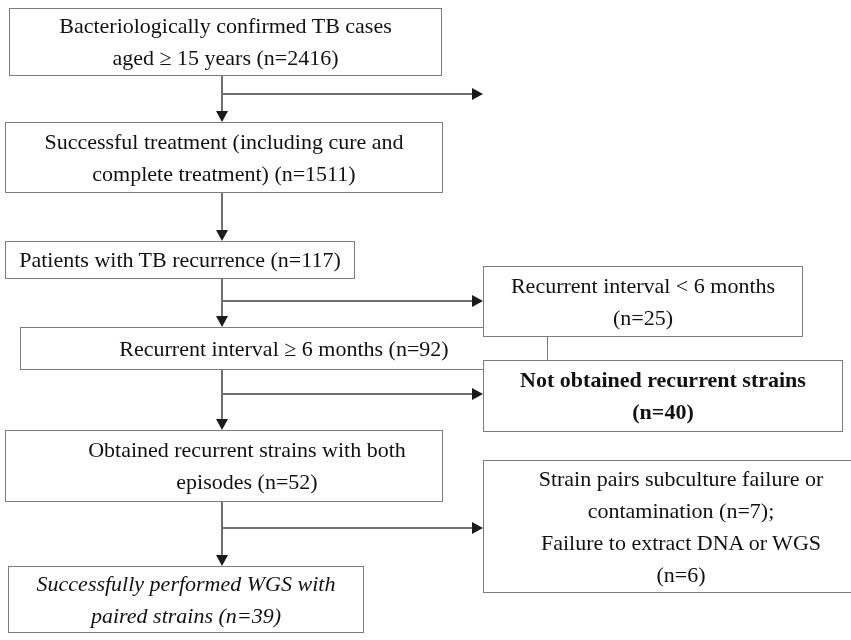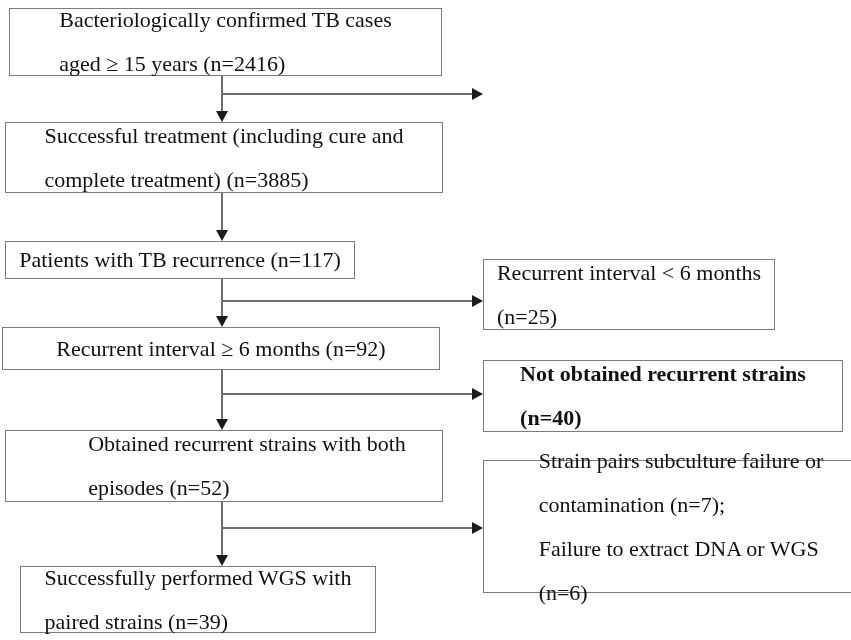--- a/index.html
+++ b/index.html
@@ -12,36 +12,37 @@
     color: #111111;
     overflow: hidden;
   }
   .box {
     position: absolute;
     border: 1.5px solid #7c7c7c;
     background: #ffffff;
     display: flex;
     align-items: center;
     justify-content: center;
+    text-align: center;
     white-space: pre-wrap;
     font-size: 22px;
-    line-height: 44px;
+    line-height: 32px;
     padding: 0 2px;
     box-sizing: border-box;
   }
   
   .b1 { left: 9px;  top: 8px;   width: 433px; height: 68px; }
   .b2 { left: 5px;  top: 122px; width: 438px; height: 71px; }
   .b3 { left: 5px;  top: 241px; width: 350px; height: 38px; }
-  .b4 { left: 2px;  top: 327px; width: 438px; height: 43px; }
+  .b4 { left: 20px;  top: 327px; width: 528px; height: 43px; }
   .b5 { left: 5px;  top: 430px; width: 438px; height: 72px; padding-left: 48px; }
-  .b6 { left: 20px;  top: 566px; width: 356px; height: 67px; }
+  .b6 { left: 8px;  top: 566px; width: 356px; height: 67px; font-style: italic; }
   
   .r1 { left: 483px; top: 42px;  width: 360px; height: 105px; }
-  .r2 { left: 483px; top: 259px; width: 292px; height: 71px; }
+  .r2 { left: 483px; top: 266px; width: 320px; height: 71px; }
   .r3 { left: 483px; top: 360px; width: 360px; height: 72px; font-weight: bold; }
   .r4 { left: 483px; top: 460px; width: 396px; height: 133px; }
 
   .vline {
     position: absolute;
     left: 221px;
     width: 1.5px;
     background: #6f6f6f;
   }
   .hline {
@@ -78,21 +79,21 @@
   .h4 { top: 527px; }  .ha4 { top: 522px; }
 </style>
 </head>
 <body>
 
 <div class="canvas">
 
   <div class="box b1">Bacteriologically confirmed TB cases
 aged ≥ 15 years (n=2416)</div>
   <div class="box b2">Successful treatment (including cure and
-complete treatment) (n=3885)</div>
+complete treatment) (n=1511)</div>
   <div class="box b3">Patients with TB recurrence (n=117)</div>
   <div class="box b4">Recurrent interval ≥ 6 months (n=92)</div>
   <div class="box b5">Obtained recurrent strains with both
 episodes (n=52)</div>
   <div class="box b6">Successfully performed WGS with
 paired strains (n=39)</div>
 
   <div class="box r2">Recurrent interval &lt; 6 months
 (n=25)</div>
   <div class="box r3">Not obtained recurrent strains

